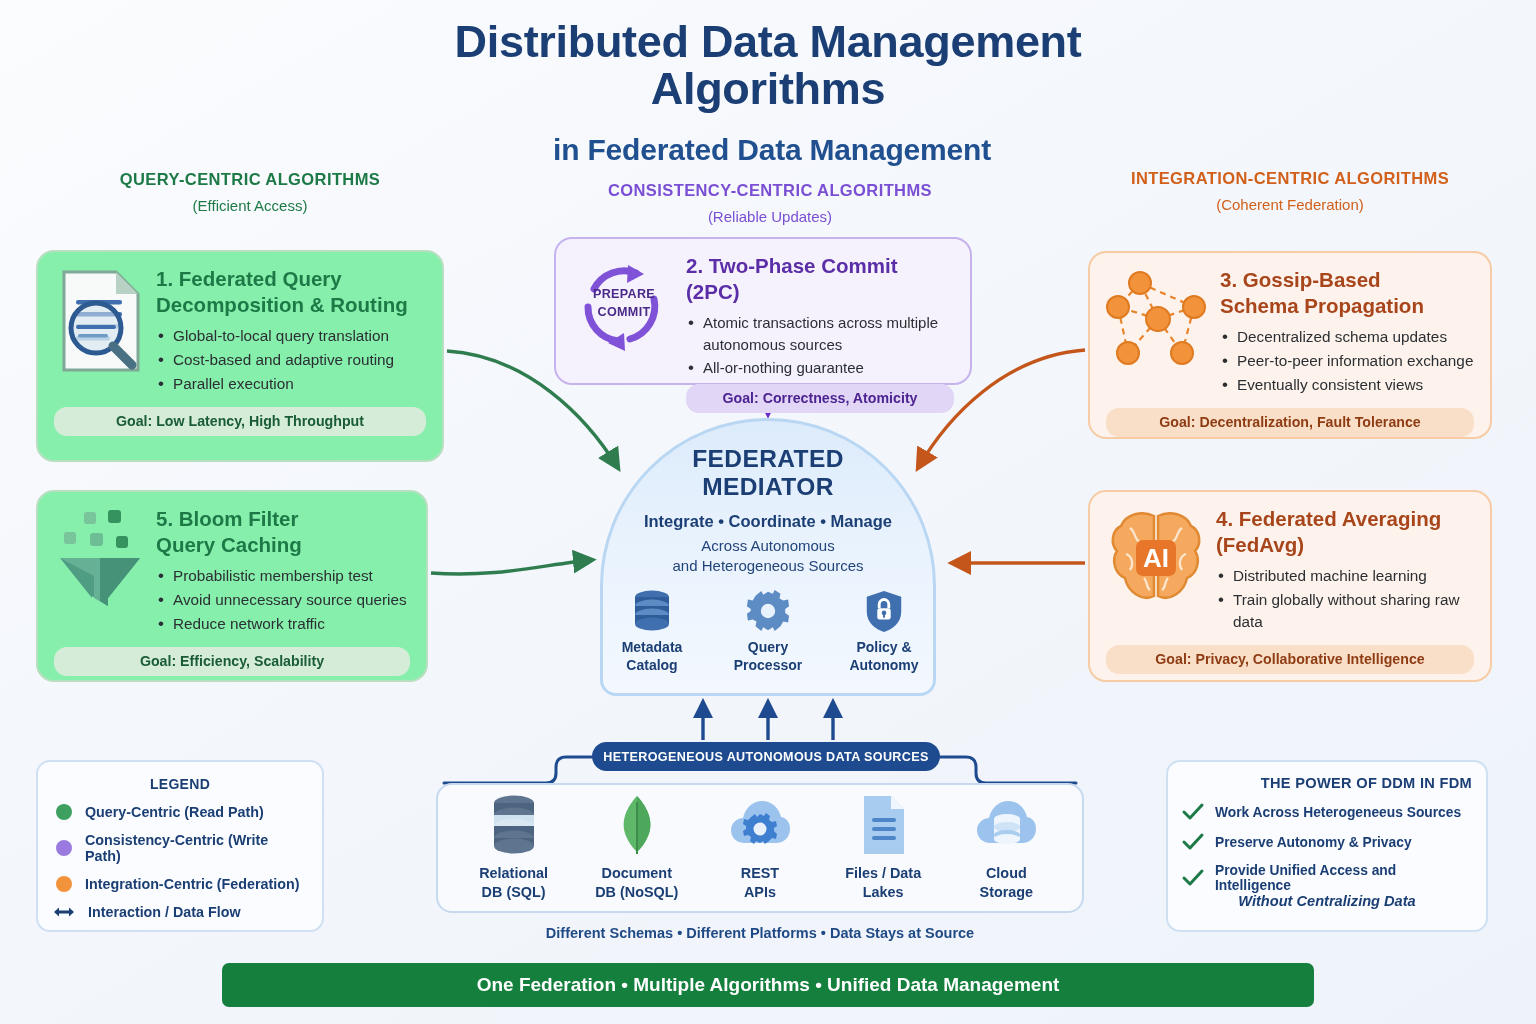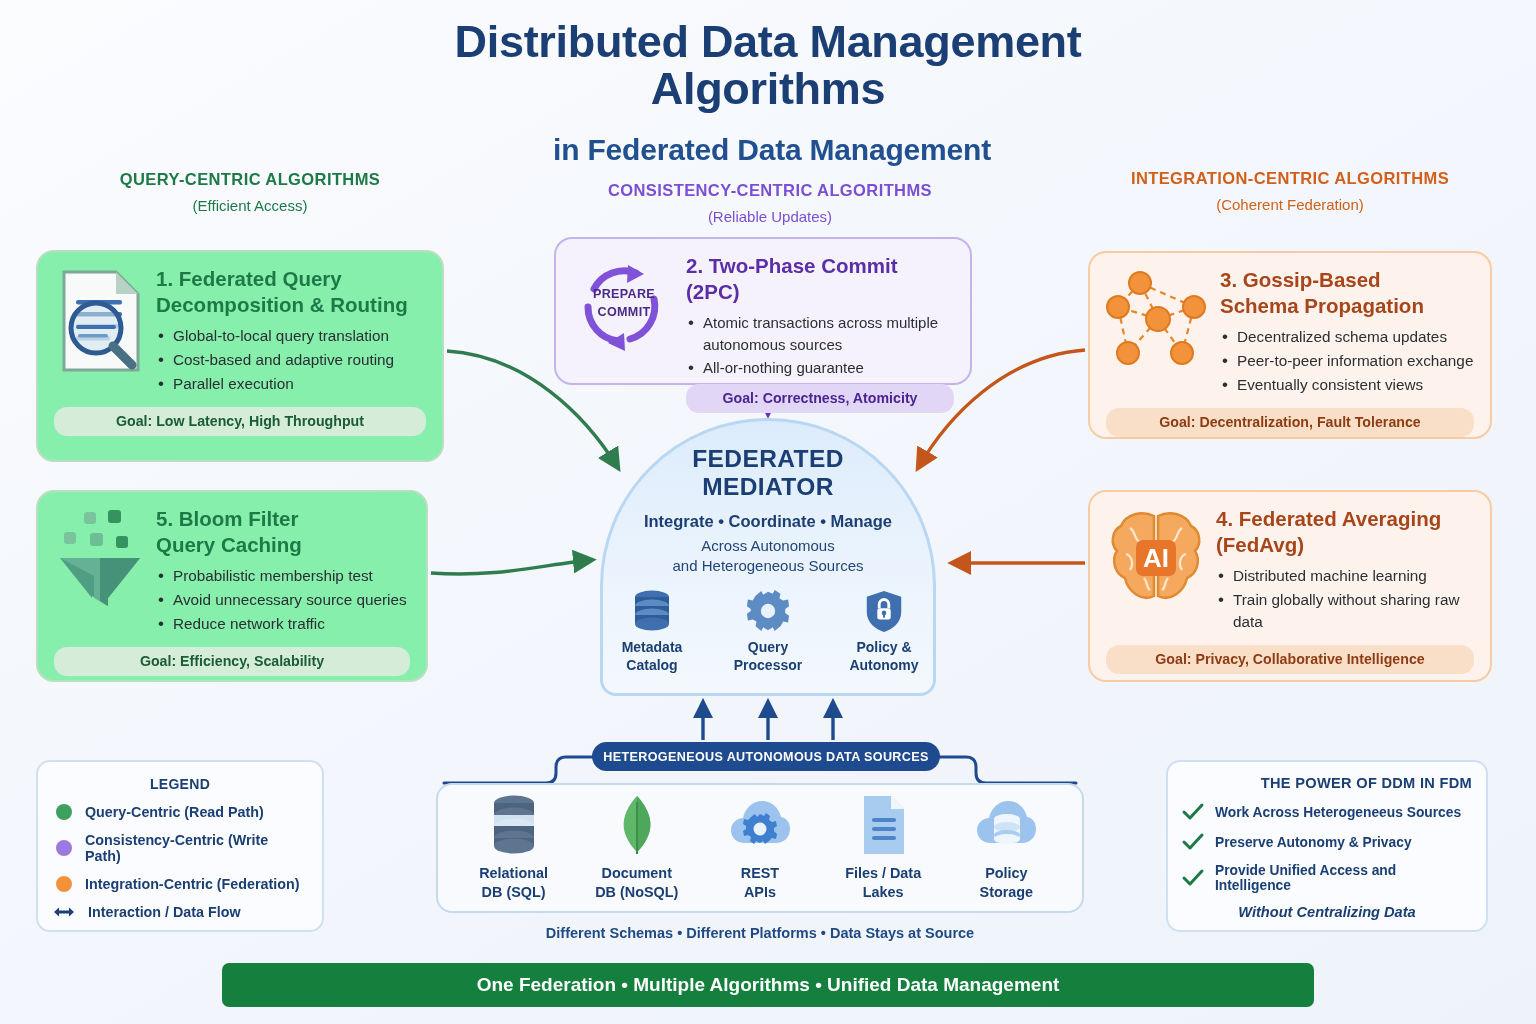--- a/index.html
+++ b/index.html
@@ -144,21 +144,21 @@
     padding: 13px 14px;
   }
   #power .pw-title {
     font-size: 14.6px; font-weight: bold; color: #1b3f74;
     text-align: right; letter-spacing: 0.3px;
   }
   #power .pw-row { display: flex; align-items: center; gap: 11px; margin-top: 12px; }
   #power .pw-lbl { font-size: 13.8px; font-weight: bold; color: #1b3f74; }
   #power .pw-foot {
     font-size: 14.6px; font-weight: bold; font-style: italic;
-    color: #1b3f74; text-align: center; margin-top: 11px;
+    color: #1b3f74; text-align: center; 
   }
 
   
   #banner {
     left: 222px; top: 963px; width: 1092px; height: 44px;
     background: #15803d; border-radius: 7px;
     display: flex; align-items: center; justify-content: center;
     color: #ffffff; font-size: 19px; font-weight: bold;
   }
 
@@ -506,21 +506,21 @@
       <svg width="62" height="62" viewBox="0 0 62 56" style="margin:0 auto;">
         <path d="M16,46 C7,46 2,40 2,33 C2,26 8,21 14,21 C16,11 24,4 33,4 C43,4 50,11 52,20
                  C58,21 61,26 61,32 C61,40 55,46 47,46 Z" fill="#9cc3ee"></path>
         <ellipse cx="32" cy="22" rx="13" ry="5" fill="#eef5fd"></ellipse>
         <rect x="19" y="22" width="26" height="20" fill="#eef5fd"></rect>
         <ellipse cx="32" cy="30" rx="13" ry="5" fill="#cfe3f7"></ellipse>
         <ellipse cx="32" cy="38" rx="13" ry="5" fill="#a9cdee"></ellipse>
         <ellipse cx="32" cy="42" rx="13" ry="5" fill="#eef5fd"></ellipse>
       </svg>
       <div class="ds-lbl">
-        <div>Policy</div>
+        <div>Cloud</div>
         <div>Storage</div>
       </div>
     </div>
   </div>
 
   <div class="abs" id="ds-note">Different Schemas  •  Different Platforms  •  Data Stays at Source</div>
 
   <div class="abs" id="legend">
     <div class="lg-title">LEGEND</div>
 

